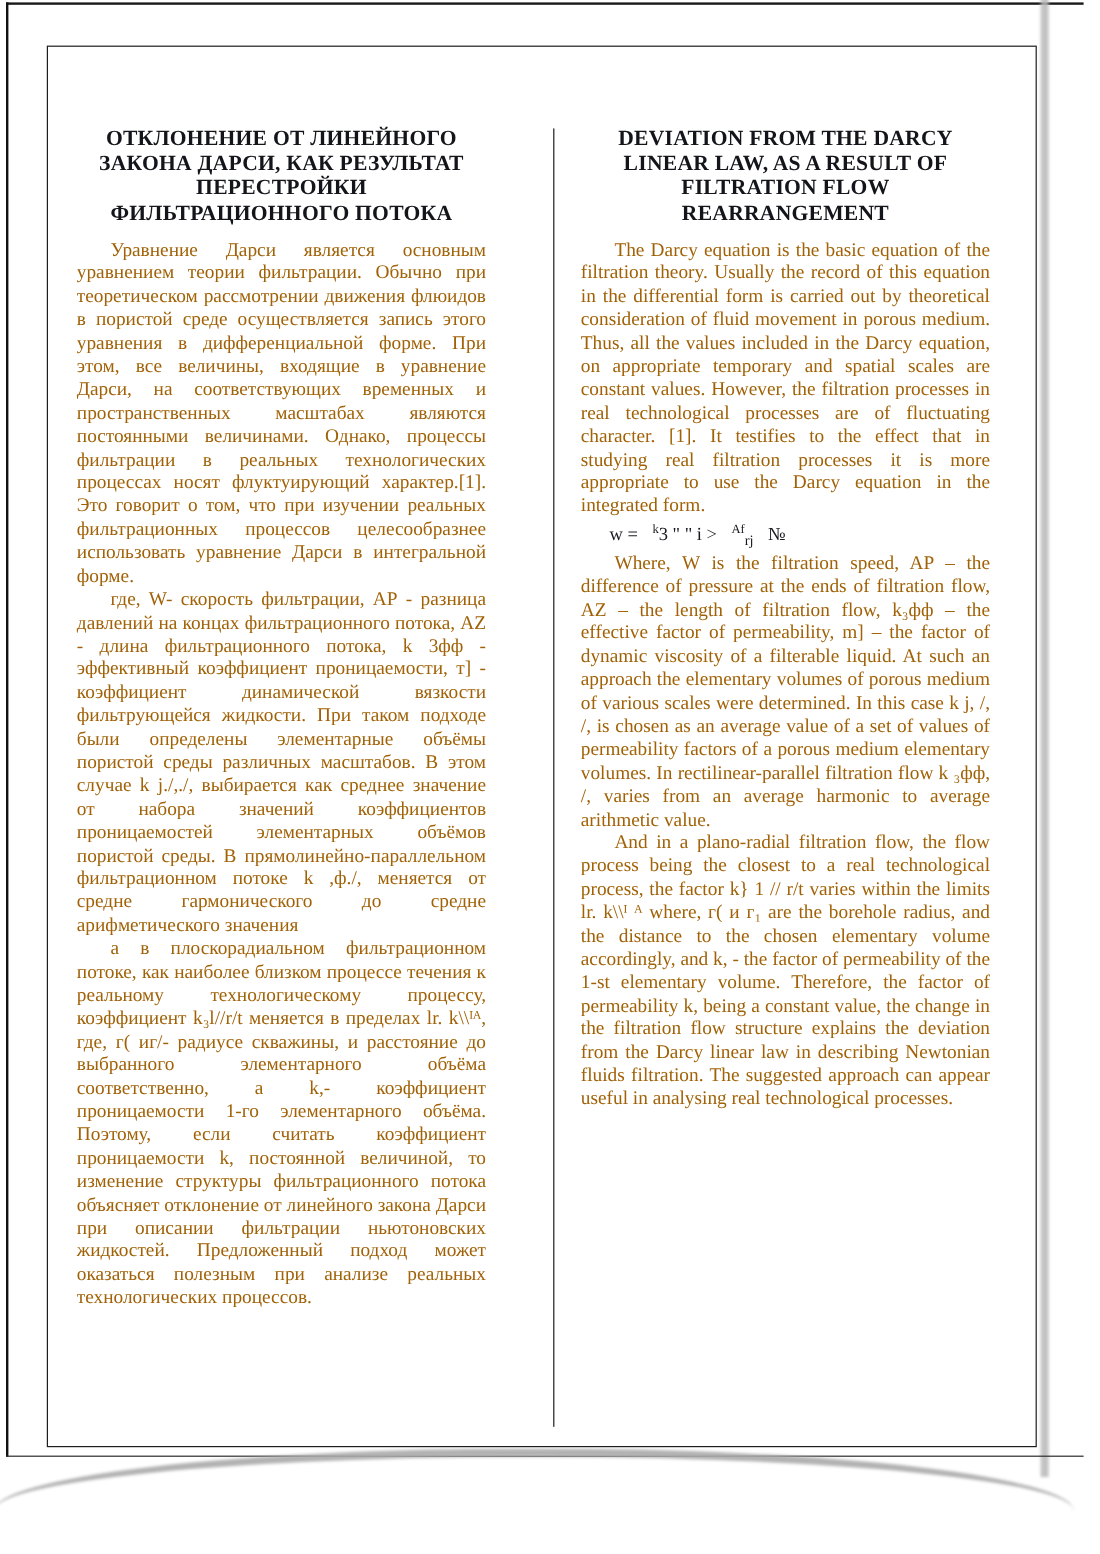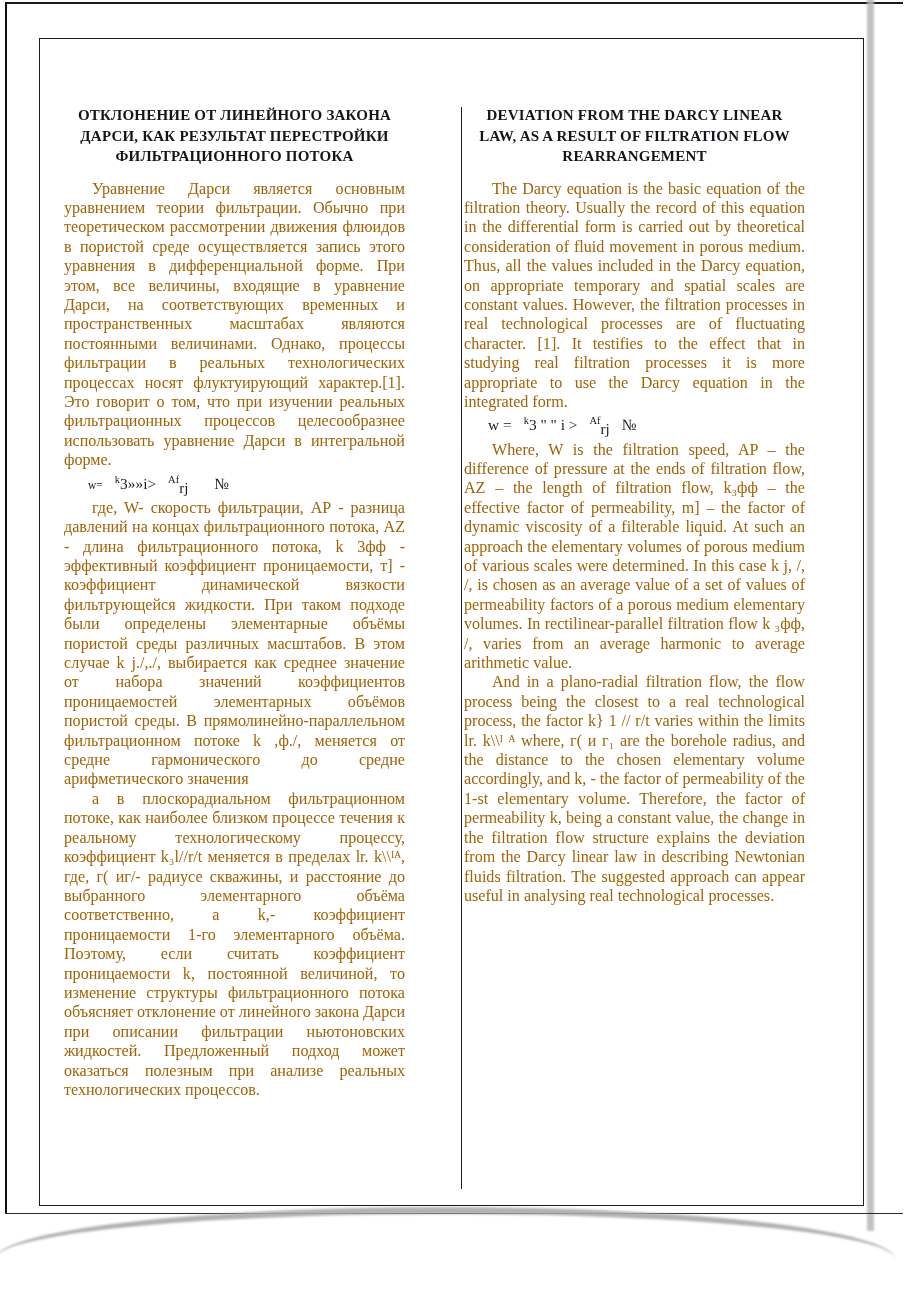--- a/index.html
+++ b/index.html
@@ -95,35 +95,35 @@
     width: 100%;
     height: 100%;
   }
   .column {
     position: absolute;
     top: 66px;
     width: 341px;
     color: #16171c;
   }
   #col-left  { left: 24px; }
-  #col-right { left: 424px; }
+  #col-right { left: 444px; }
 
   #column-divider {
     position: absolute;
     left: 421px;
     top: 68px;
     width: 1.3px;
     height: 1082px;
     background: #1d1d1d;
   }
 
   
   .article-title {
     font-weight: bold;
-    font-size: 15px;
+    font-size: 18px;
     line-height: 20.5px;
     text-align: center;
     letter-spacing: .2px;
     margin: 0 0 12px 0;
     color: #14151a;
   }
   #col-left .article-title { padding: 0 6px; }
   #col-right .article-title { padding: 0 4px; }
 
   
@@ -143,21 +143,21 @@
     font-size: 15.4px;
     line-height: 19px;
     margin: 0;
     text-indent: 0;
     padding-left: 24px;
     white-space: nowrap;
     color: #181920;
   }
   .formula-line .sm { font-size: 11.5px; }
   .formula-line sup { font-size: 10.5px; }
-  .formula-line sub { font-size: 15px; }
+  .formula-line sub { font-size: 12px; }
   .formula-line .gap { display: inline-block; width: 12px; }
   .formula-line .gap-lg { display: inline-block; width: 26px; }
 
   sub { font-size: 11px; }
   sup { font-size: 11px; }
 </style>
 </head>
 <body>
 
 <div id="page-sheet">
@@ -173,21 +173,20 @@
     <div id="column-divider"></div>
 
     <div id="columns">
 
       <div class="column" id="col-left">
 
         <h1 class="article-title">ОТКЛОНЕНИЕ ОТ ЛИНЕЙНОГО ЗАКОНА ДАРСИ, КАК РЕЗУЛЬТАТ ПЕРЕСТРОЙКИ ФИЛЬТРАЦИОННОГО ПОТОКА</h1>
 
         <p class="para">Уравнение Дарси является основным уравнением теории фильтрации. Обычно при теоретическом рассмотрении движения флюидов в пористой среде осуществляется запись этого уравнения в дифференциальной форме. При этом, все величины, входящие в уравнение Дарси, на соответствующих временных и пространственных масштабах являются постоянными величинами. Однако, процессы фильтрации в реальных технологических процессах носят флуктуирующий характер.[1]. Это говорит о том, что при изучении реальных фильтрационных процессов целесообразнее использовать уравнение Дарси в интегральной форме.</p>
 
-        <p class="formula-line"><span class="sm">w=</span><span class="gap"></span><sup>k</sup><span>3»»i&gt;</span><span class="gap"></span><sup>Af</sup><sub>rj</sub><span class="gap-lg"></span><span>№</span></p>
 
         <p class="para">где, W- скорость фильтрации, АР - разница давлений на концах фильтрационного потока, AZ - длина фильтрационного потока, k 3фф - эффективный коэффициент проницаемости, т] - коэффициент динамической вязкости фильтрующейся жидкости. При таком подходе были определены элементарные объёмы пористой среды различных масштабов. В этом случае k j./,./, выбирается как среднее значение от набора значений коэффициентов проницаемостей элементарных объёмов пористой среды. В прямолинейно-параллельном фильтрационном потоке k ,ф./, меняется от средне гармонического до средне арифметического значения</p>
 
         <p class="para">а в плоскорадиальном фильтрационном потоке, как наиболее близком процессе течения к реальному технологическому процессу, коэффициент k₃l//r/t меняется в пределах lr. k\\ᴵᴬ, где, г( иг/- радиусе скважины, и расстояние до выбранного элементарного объёма соответственно, а k,- коэффициент проницаемости 1-го элементарного объёма. Поэтому, если считать коэффициент проницаемости k, постоянной величиной, то изменение структуры фильтрационного потока объясняет отклонение от линейного закона Дарси при описании фильтрации ньютоновских жидкостей. Предложенный подход может оказаться полезным при анализе реальных технологических процессов.</p>
       </div>
 
       <div class="column" id="col-right">
 
         <h1 class="article-title">DEVIATION FROM THE DARCY LINEAR LAW, AS A RESULT OF FILTRATION FLOW REARRANGEMENT</h1>
 

